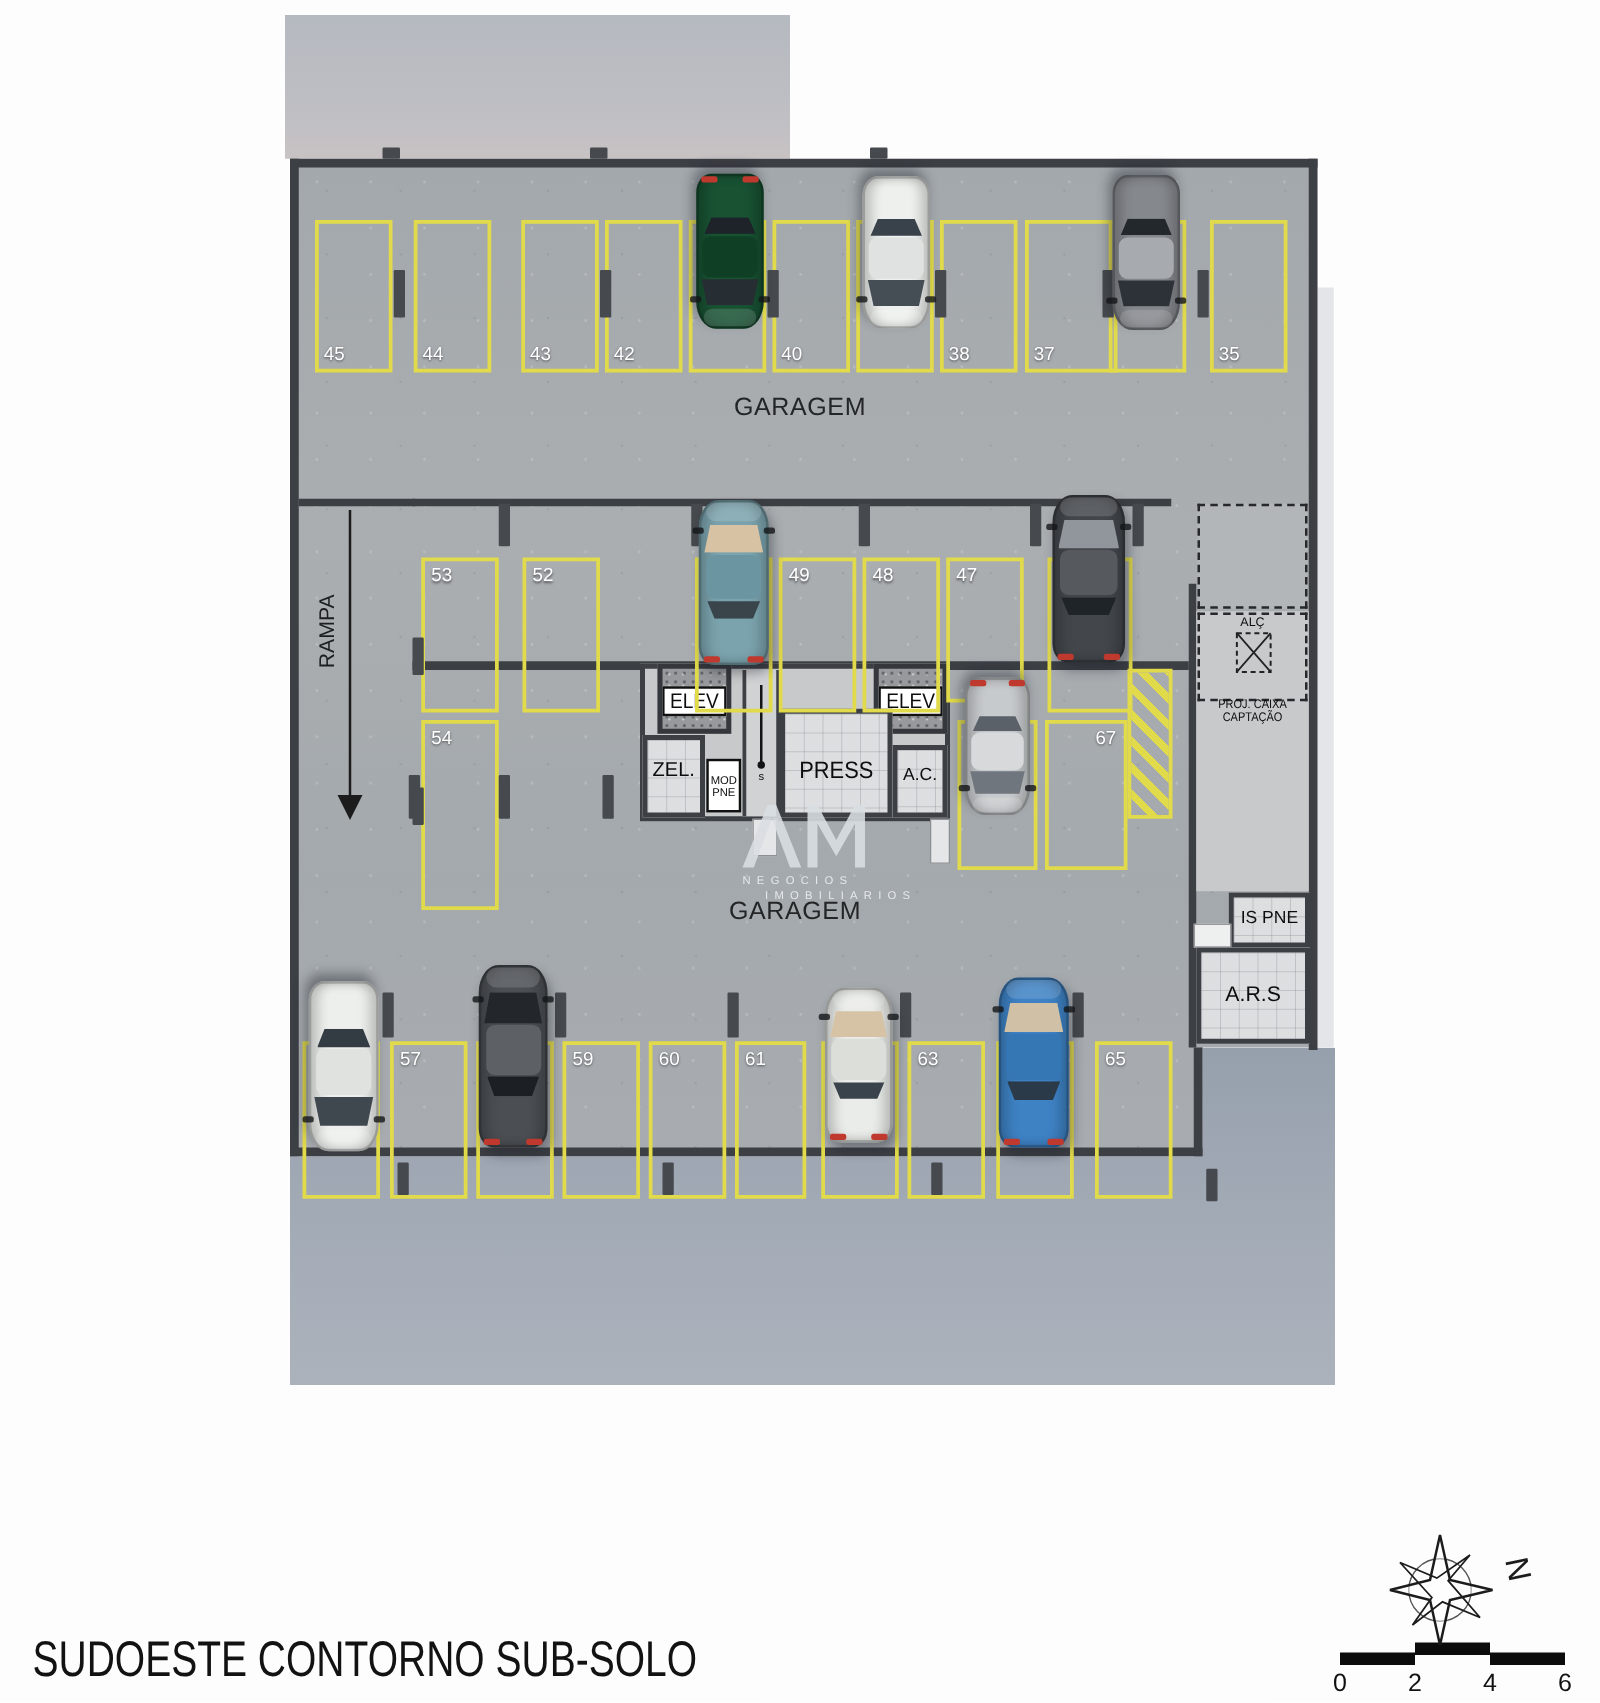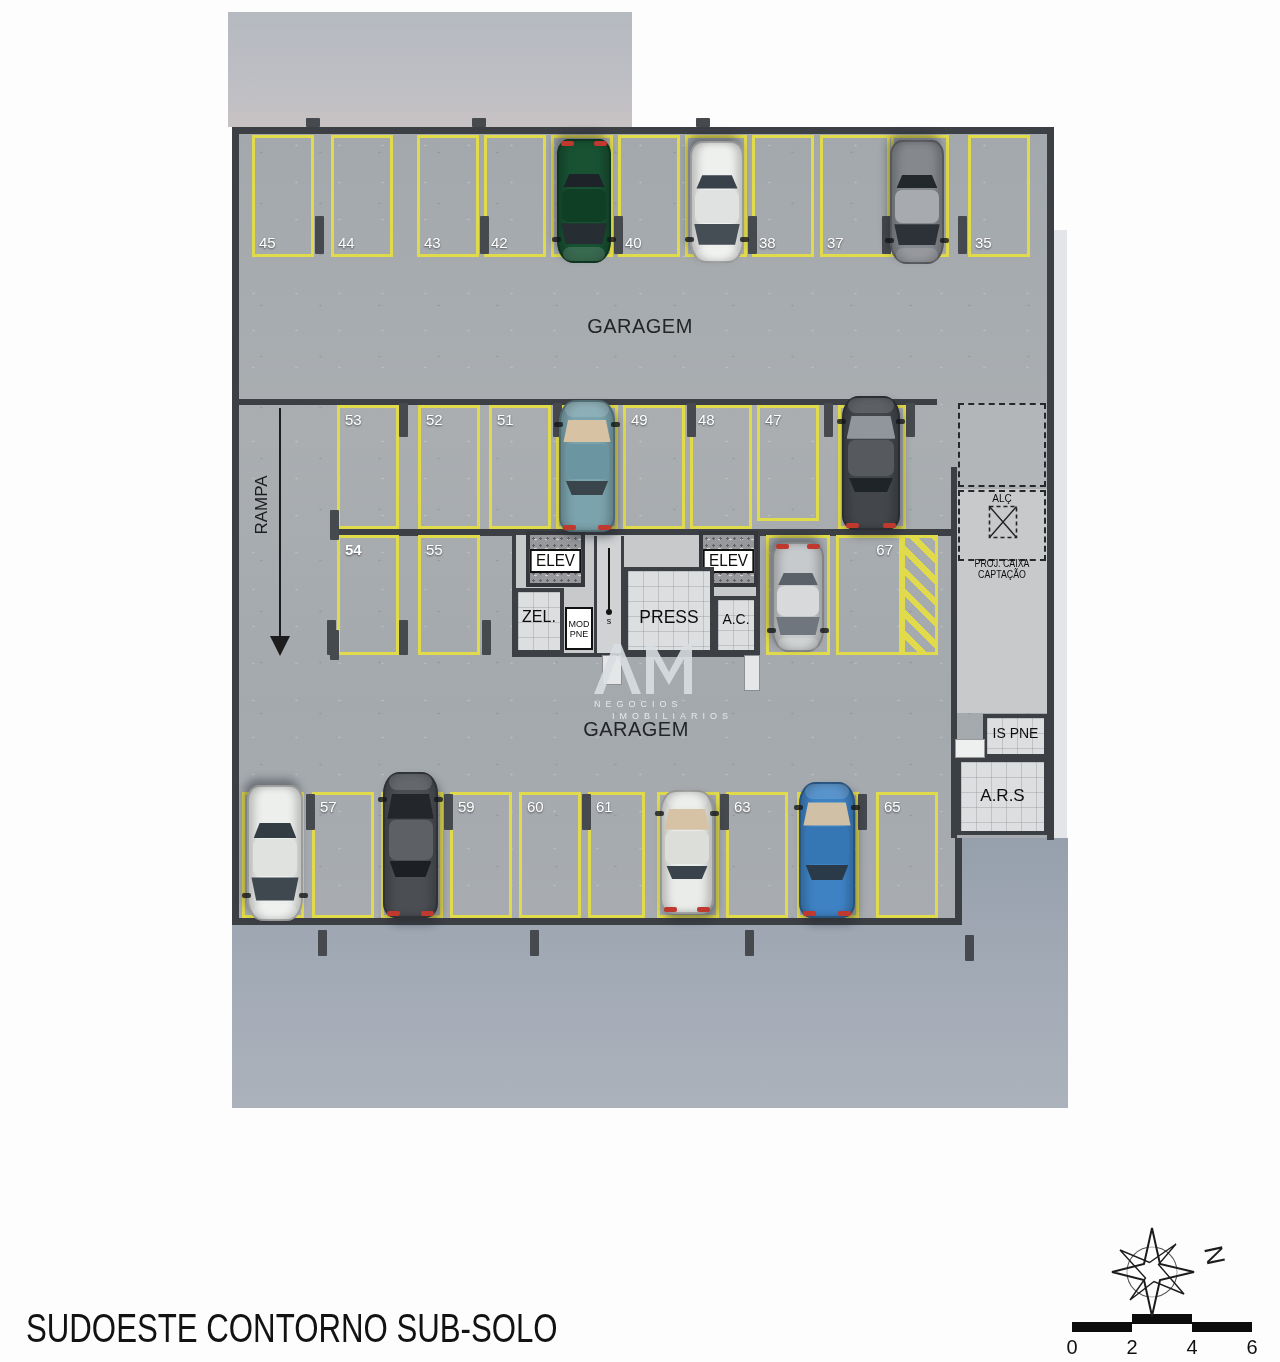--- a/index.html
+++ b/index.html
@@ -10,21 +10,21 @@
   .building-top{background:linear-gradient(180deg,#b5b9c0 0%,#bfbfc4 70%,#c8c2c3 100%);}
   .apron{background:linear-gradient(180deg,#96a0ad 0%,#a3abb6 55%,#abb2bc 100%);}
   .apron-strip{background:#e3e5e8;}
   #plan{background:linear-gradient(180deg,#a3a8ac 0%,#aaaeb1 38%,#a4a9ad 72%,#a8acb0 100%);}
   #plan-noise{background-image:radial-gradient(rgba(255,255,255,.18) 1px,transparent 1.3px),
               radial-gradient(rgba(70,75,80,.14) 1px,transparent 1.3px);
               background-size:43px 37px,59px 51px;pointer-events:none;}
   .wall{background:#3c3f44;}
   .post{background:#46494d;border-radius:1px;}
   
-  .stall{border:3px solid #e1da4a;box-sizing:border-box;}
+  .stall{border:3px solid #e1da4a;box-sizing:border-box;margin-top:41px;}
   .stall-num{position:absolute;color:#fff;font-size:15px;line-height:15px;
              text-shadow:0 1px 2px rgba(0,0,0,.55);}
   .num-bl{left:4px;bottom:4px;} .num-tl{left:5px;top:4px;} .num-tr{right:6px;top:4px;}
   .hatch{border:3px solid #e1da4a;box-sizing:border-box;
          background:repeating-linear-gradient(45deg,transparent 0 9px,#e1da4a 9px 15px);}
   
   .tile{background-color:#dcdedf;
         background-image:linear-gradient(rgba(125,130,136,.30) 1px,transparent 1px),
                          linear-gradient(90deg,rgba(125,130,136,.30) 1px,transparent 1px);
         background-size:15px 15px;box-sizing:border-box;border:4px solid #3c3f44;}
@@ -193,39 +193,33 @@
     <div class="abs stall" style="left: 887px; top: 135px; width: 62px; height: 122px;"></div>
     <div class="abs stall" style="left: 968px; top: 135px; width: 62px; height: 122px;">
       <span class="stall-num num-bl">35</span>
     </div>
     <div class="abs stall" style="left: 337px; top: 405px; width: 62px; height: 124px;">
       <span class="stall-num num-tl">53</span>
     </div>
     <div class="abs stall" style="left: 418px; top: 405px; width: 62px; height: 124px;">
       <span class="stall-num num-tl">52</span>
     </div>
-    <div class="abs stall" style="left: 489px; top: 405px; width: 62px; height: 124px;">
-      <span class="stall-num num-tl">51</span>
-    </div>
     <div class="abs stall" style="left: 556px; top: 405px; width: 62px; height: 124px;"></div>
     <div class="abs stall" style="left: 623px; top: 405px; width: 62px; height: 124px;">
       <span class="stall-num num-tl">49</span>
     </div>
     <div class="abs stall" style="left: 690px; top: 405px; width: 62px; height: 124px;">
       <span class="stall-num num-tl">48</span>
     </div>
     <div class="abs stall" style="left: 757px; top: 405px; width: 62px; height: 116px;">
       <span class="stall-num num-tl">47</span>
     </div>
     <div class="abs stall" style="left: 838px; top: 405px; width: 68px; height: 124px;"></div>
-    <div class="abs stall" style="left: 337px; top: 535px; width: 62px; height: 120px; font-weight: bold;">
+    <div class="abs stall" style="left: 337px; top: 535px; width: 62px; height: 152px;">
       <span class="stall-num num-tl">54</span>
-    </div>
-    <div class="abs stall" style="left: 418px; top: 535px; width: 62px; height: 120px;">
-      <span class="stall-num num-tl">55</span>
     </div>
     <div class="abs stall" style="left: 766px; top: 535px; width: 64px; height: 120px;"></div>
     <div class="abs stall" style="left: 836px; top: 535px; width: 66px; height: 120px;">
       <span class="stall-num num-tr">67</span>
     </div>
     <div class="abs stall" style="left: 242px; top: 792px; width: 62px; height: 126px;"></div>
     <div class="abs stall" style="left: 312px; top: 792px; width: 62px; height: 126px;">
       <span class="stall-num num-tl">57</span>
     </div>
     <div class="abs stall" style="left: 381px; top: 792px; width: 62px; height: 126px;"></div>

